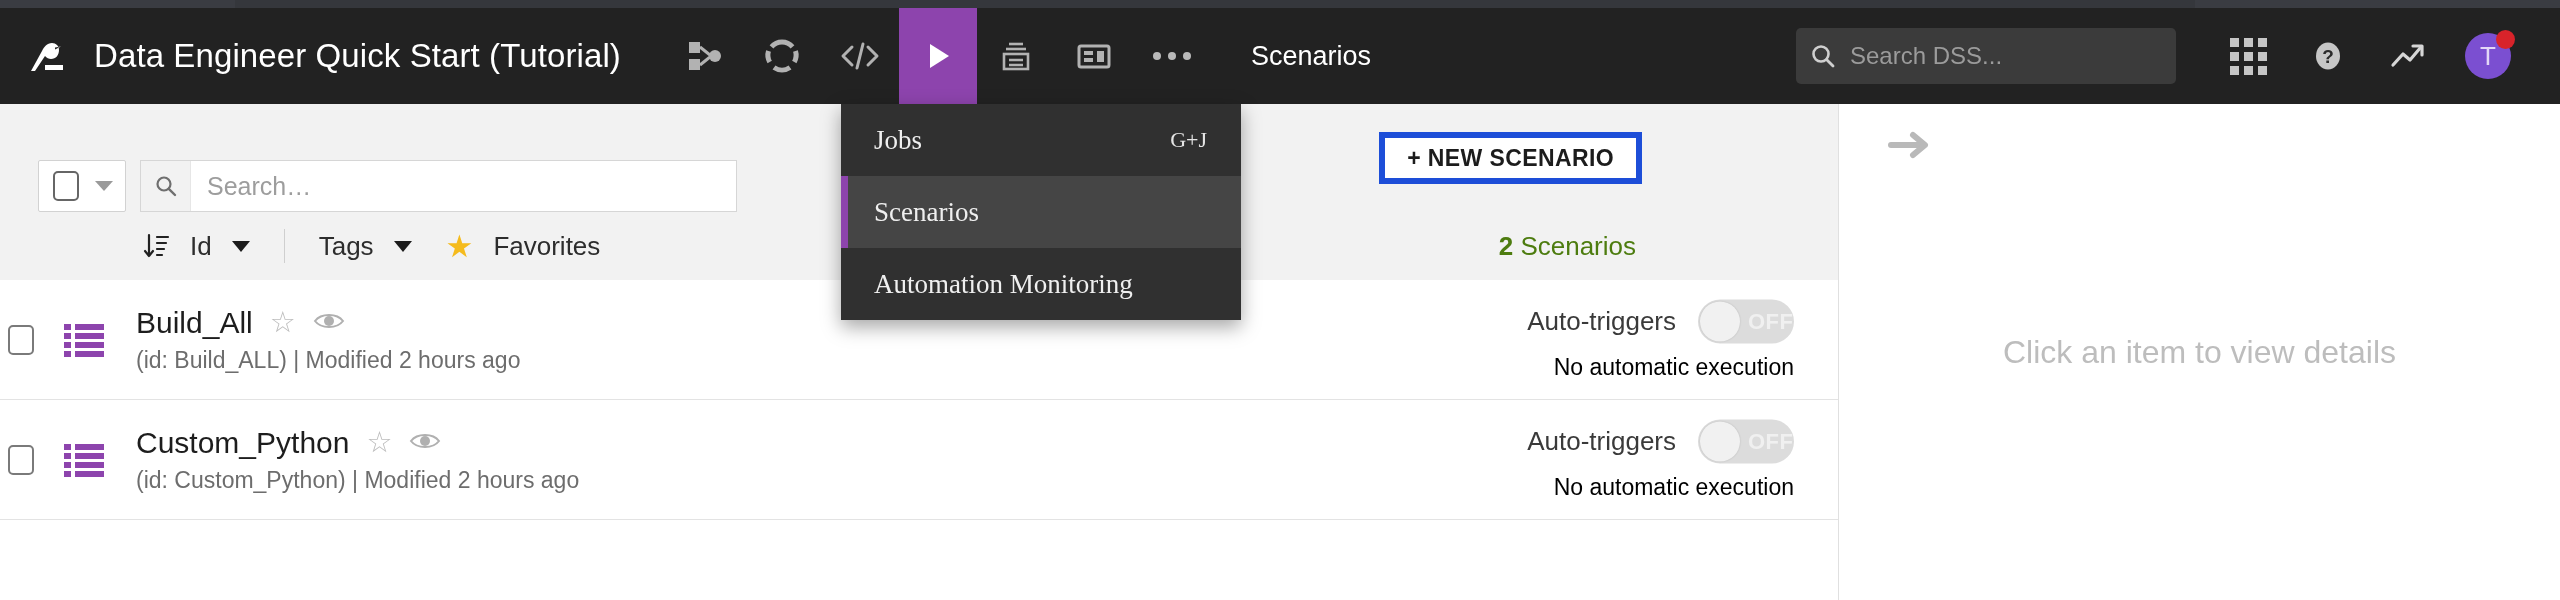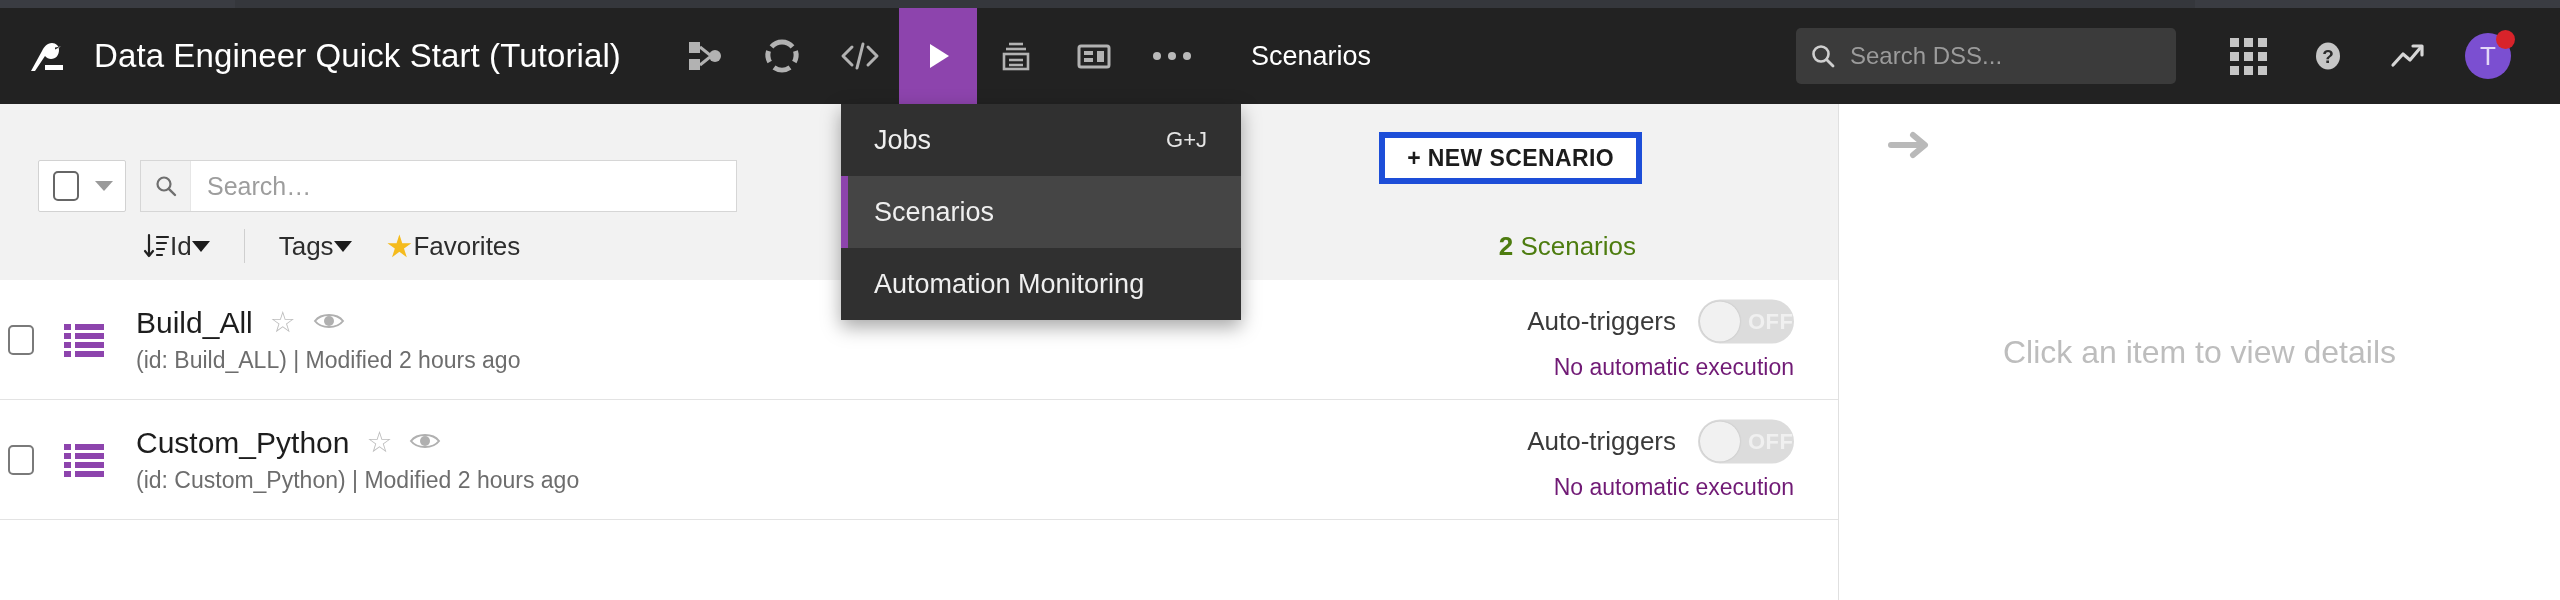--- a/index.html
+++ b/index.html
@@ -98,20 +98,21 @@
     width: 400px;
     background: #303030;
     box-shadow: 0 7px 18px rgba(0,0,0,.35);
     z-index: 50;
   }
   .menu-item {
     height: 72px; display: flex; align-items: center;
     padding: 0 34px 0 33px; cursor: pointer;
     color: #efefef; font-size: 27px;
     position: relative;
+    font-family: Liberation Serif, serif;
   }
   .menu-item.highlight { background: #454545; }
   .menu-item.highlight::before {
     content: ""; position: absolute; left: 0; top: 0;
     width: 7px; height: 100%; background: #8d44ad;
   }
   .menu-item .shortcut {
     margin-left: auto; color: #e5e5e5; font-size: 22px;
   }
 
@@ -159,21 +160,21 @@
     letter-spacing: .4px;
     display: flex; align-items: center; cursor: pointer;
   }
 
   .filterbar {
     height: 68px; background: #f2f2f2;
     display: flex; align-items: center; padding-left: 142px;
     position: relative;
   }
   .fb-item {
-    display: flex; align-items: center; gap: 0;
+    display: flex; align-items: center; gap: 20px;
     font-size: 26px; color: #2d2d2d; cursor: pointer;
     margin-right: 34px;
   }
   .caret-sm {
     width: 0; height: 0; border-left: 9px solid transparent;
     border-right: 9px solid transparent; border-top: 11px solid #1c1c1c;
   }
   .vsep { width: 1px; height: 34px; background: #cfcfcf; margin-right: 34px; }
   .star-gold { color: #f5bb1d; font-size: 31px; line-height: 1; }
   .count {
@@ -216,21 +217,21 @@
   }
   .toggle .knob {
     width: 40px; height: 40px; border-radius: 50%;
     background: #f1f1f1; margin-left: 2px;
     box-shadow: 0 0 2px rgba(0,0,0,.16);
   }
   .toggle .tlabel {
     color: #f0f0f0; font-size: 22px; font-weight: bold;
     margin-left: 8px; letter-spacing: .5px;
   }
-  .noexec { font-size: 23px; color: #701a75; }
+  .noexec { font-size: 23px; color: #000000; }
 
   
   .right-pane {
     position: absolute; top: 104px; left: 1838px;
     width: 722px; height: 496px;
     background: #fff; border-left: 1px solid #e0e0e0;
   }
   .collapse-arrow {
     position: absolute; left: 48px; top: 24px;
     cursor: pointer;

